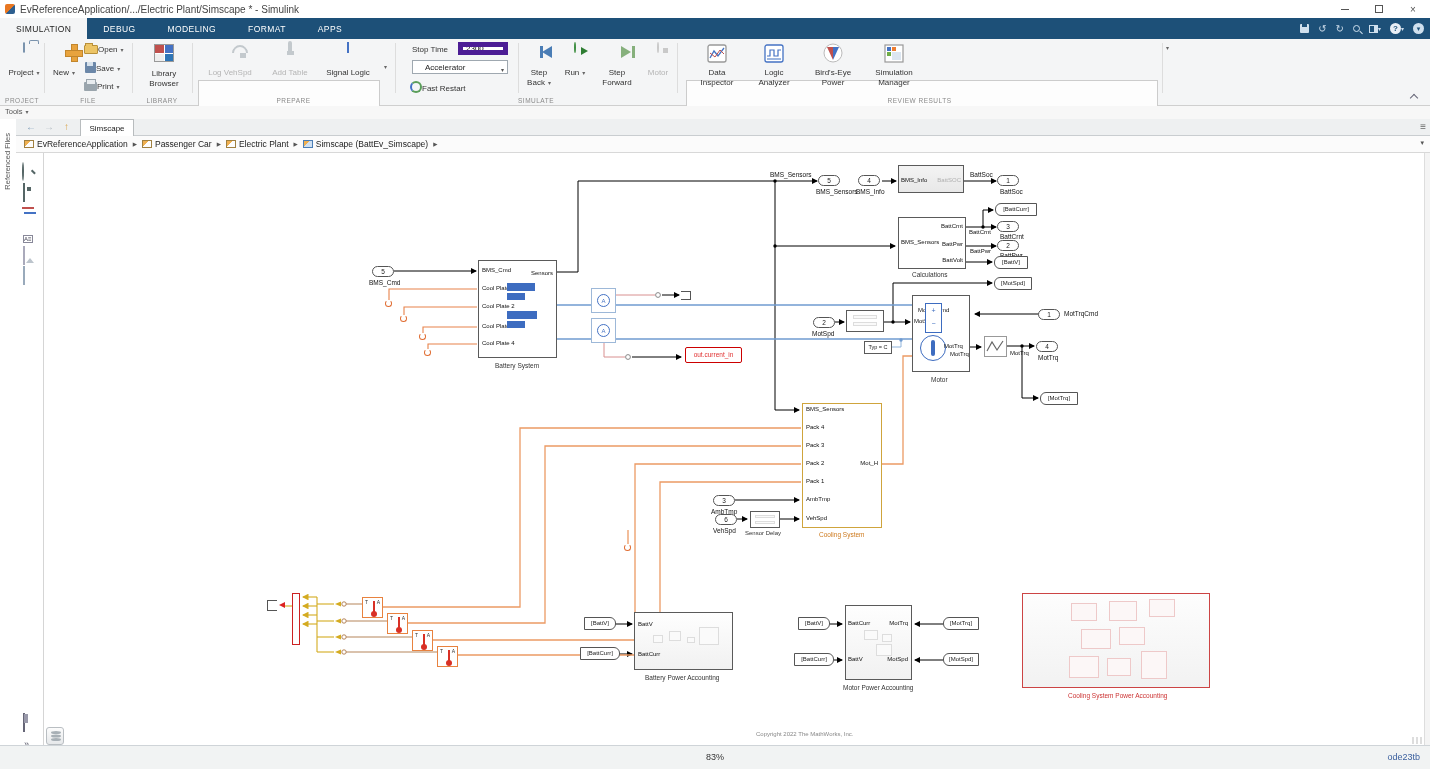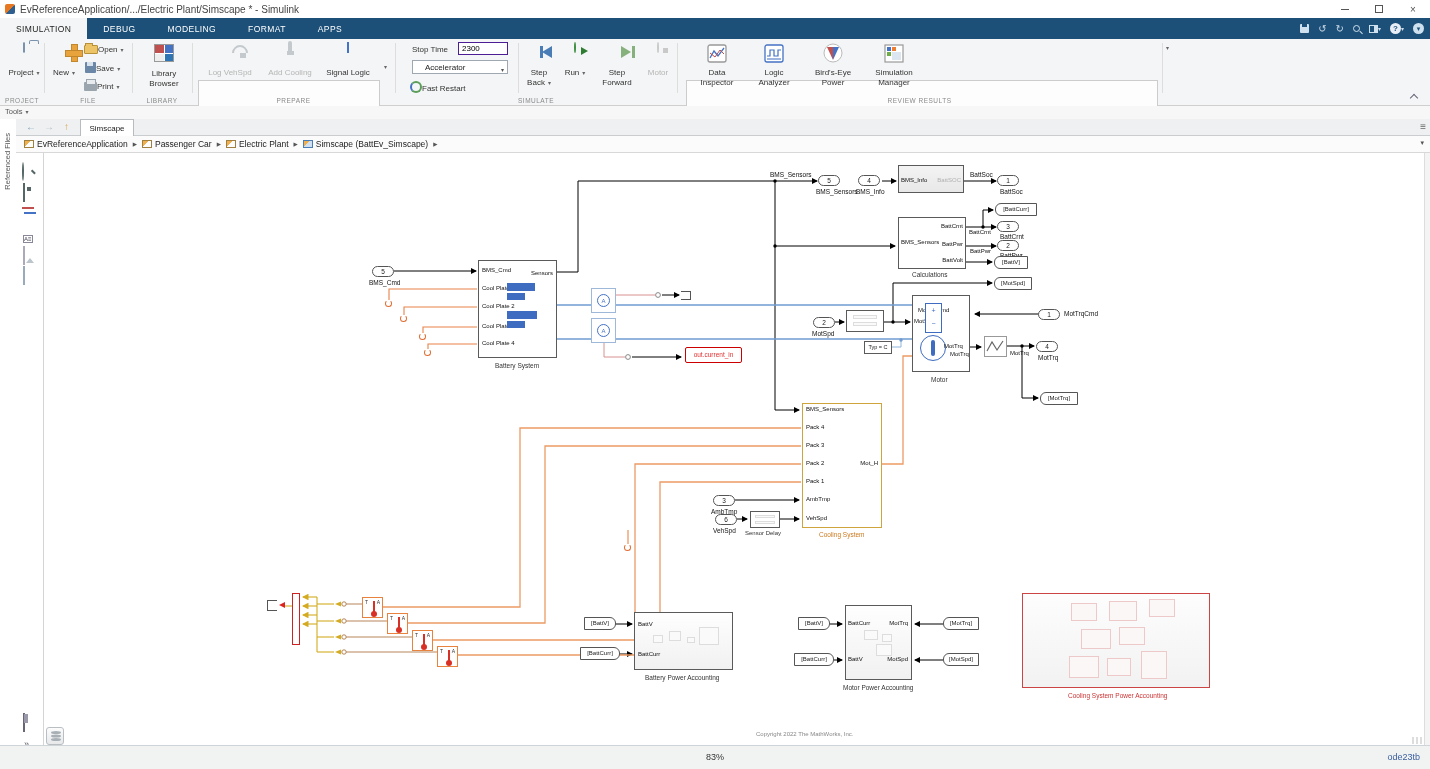--- a/index.html
+++ b/index.html
@@ -32,21 +32,21 @@
   .ribbon{position:absolute;left:0;top:39px;width:1430px;height:67px;background:#f4f5f6;border-bottom:1px solid #cfcfcf}
   .sec{position:absolute;bottom:1px;font-size:6.5px;color:#8a8a8a;letter-spacing:.5px;text-align:center}
   .vdiv{position:absolute;top:4px;height:50px;width:1px;background:#ddd}
   .bigbtn{position:absolute;top:3px;text-align:center;font-size:8px;color:#333;line-height:1.2}
   .bigbtn .ic{display:block;margin:1px auto 3px;width:24px;height:22px;position:relative}
   .smbtn{position:absolute;font-size:8px;color:#333;display:flex;align-items:flex-end;}
   .dis{color:#b5b5b5}
   .ddc::after{content:"▾";font-size:6px;color:#666;margin-left:3px}
   .gallery{position:absolute;top:41px;height:53px;border:1px solid #ccc;background:#fdfdfd}
   .stlabel{position:absolute;font-size:8px;color:#333}
-  .stin{position:absolute;border:1px solid #4c1d95;background:#fff;font-size:8px;height:13px;padding:0 3px;font-family:"Liberation Sans",sans-serif}
+  .stin{position:absolute;border:5px solid #4c1d95;background:#fff;font-size:8px;height:13px;padding:0 3px;font-family:"Liberation Sans",sans-serif}
   .combo{position:absolute;border:1px solid #9fa8b0;background:#fff;height:14px;font-size:8px;line-height:13px;padding:0 12px;color:#222}
   .combo::after{content:"▾";position:absolute;right:3px;top:3px;font-size:6px;color:#555}
   
   .ic-project{width:20px;height:18px;margin:2px auto 0;border:1px solid #7a93ad;background:linear-gradient(#eef4fa,#d7e4f0);border-radius:2px;position:relative}
   .ic-project::before{content:"";position:absolute;left:5px;top:-3px;width:8px;height:3px;border:1px solid #7a93ad;border-bottom:none;border-radius:2px 2px 0 0}
   .ic-new{position:relative;width:18px;height:18px;margin:2px auto 0}
   .ic-new::before{content:"";position:absolute;left:7px;top:1px;width:5px;height:16px;background:#e8a33d;border:1px solid #c2862c}
   .ic-new::after{content:"";position:absolute;left:1px;top:7px;width:16px;height:5px;background:#e8a33d;border:1px solid #c2862c}
   .ic-open{width:14px;height:9px;background:#ecc465;border:1px solid #b8903a;border-radius:1px;position:relative}
   .ic-open::before{content:"";position:absolute;left:0;top:-3px;width:6px;height:2px;background:#ecc465;border:1px solid #b8903a;border-bottom:none}
@@ -250,21 +250,21 @@
   <div class="sec" style="left:132px;width:60px">LIBRARY</div>
   <div class="vdiv" style="left:192px"></div>
 
   <div class="gallery" style="left:198px;width:182px"></div>
   <div class="bigbtn dis" style="left:202px;width:56px">
     <span class="ic"><span class="ic-log"></span></span>
     <span>Log VehSpd</span>
   </div>
   <div class="bigbtn dis" style="left:262px;width:56px">
     <span class="ic"><span class="ic-view"></span></span>
-    <span>Add Cooling</span>
+    <span>Add Table</span>
   </div>
   <div class="bigbtn" style="left:320px;width:56px">
     <span class="ic"><span class="ic-table"></span></span>
     <span>Signal Logic</span>
   </div>
   <div class="smbtn" style="left:384px;top:24px;font-size:6px;color:#666">▾</div>
   <div class="sec" style="left:192px;width:203px">PREPARE</div>
   <div class="vdiv" style="left:395px"></div>
 
   <div class="stlabel" style="left:412px;top:6px">Stop Time</div>

